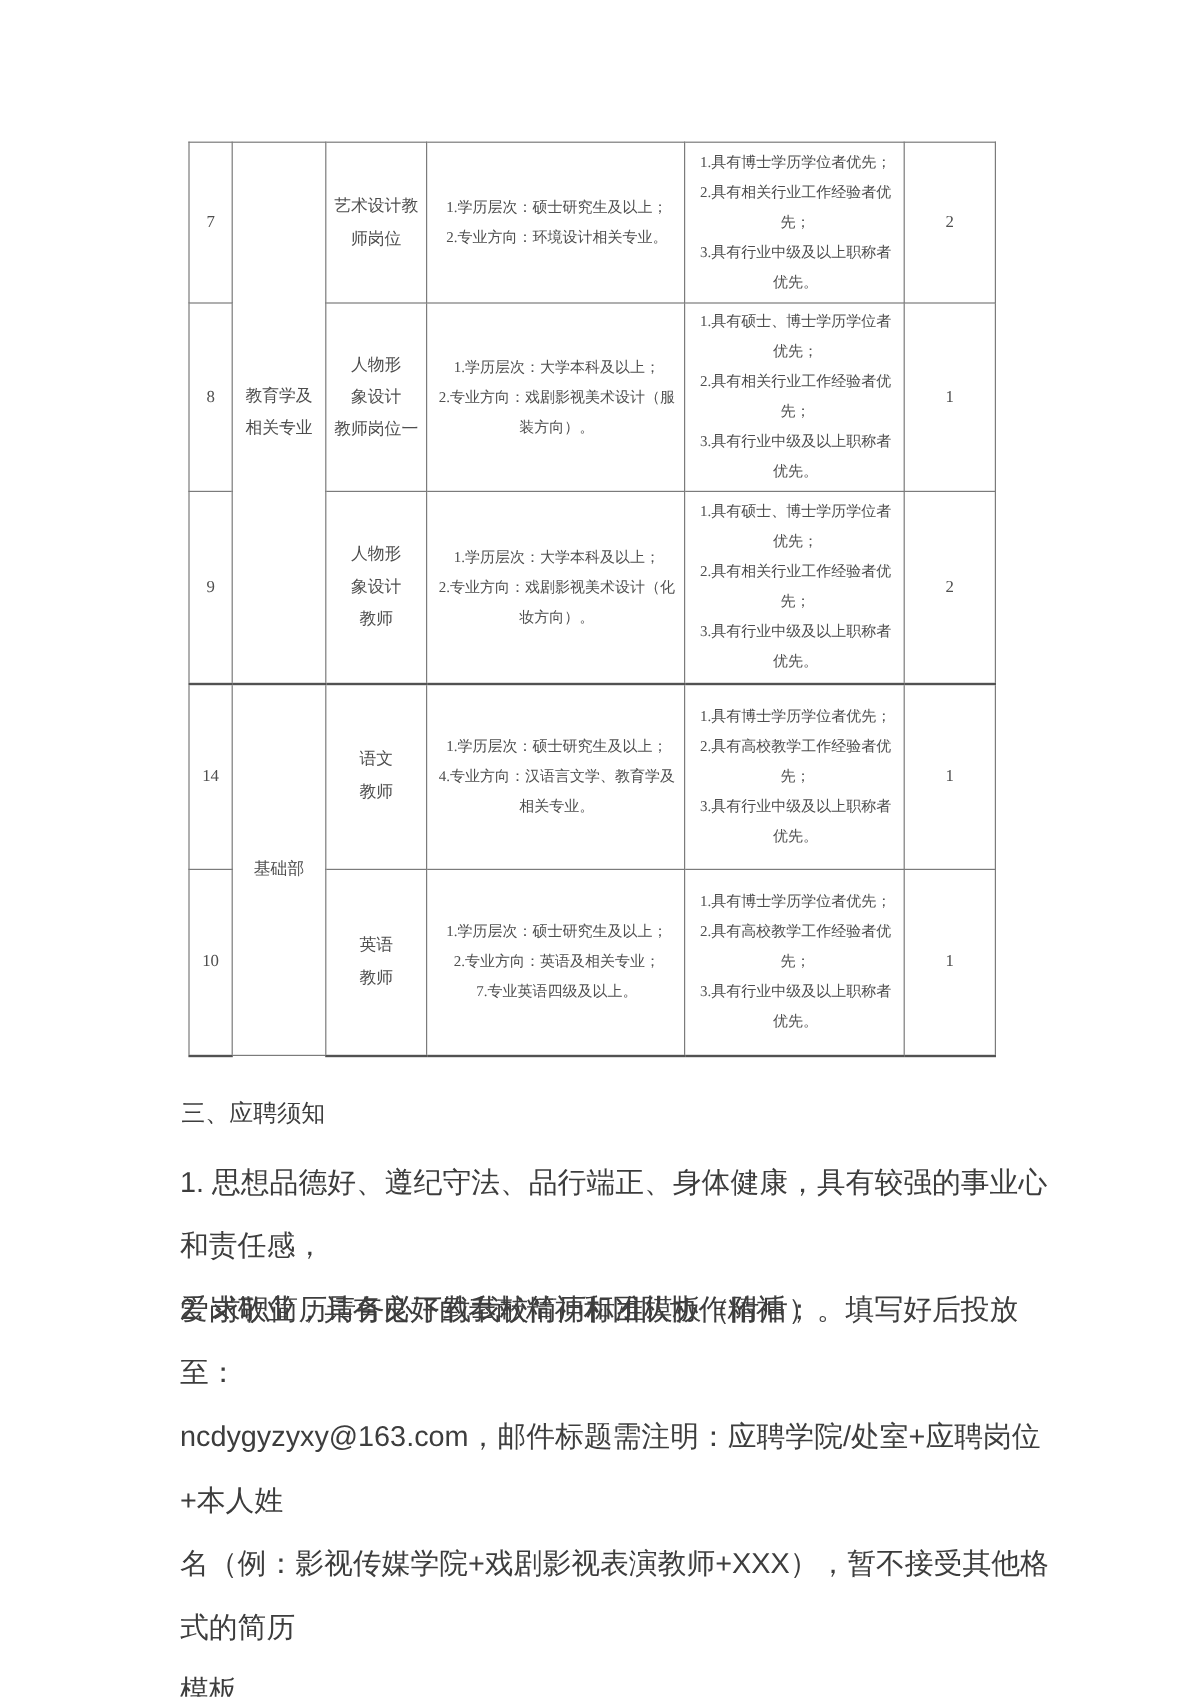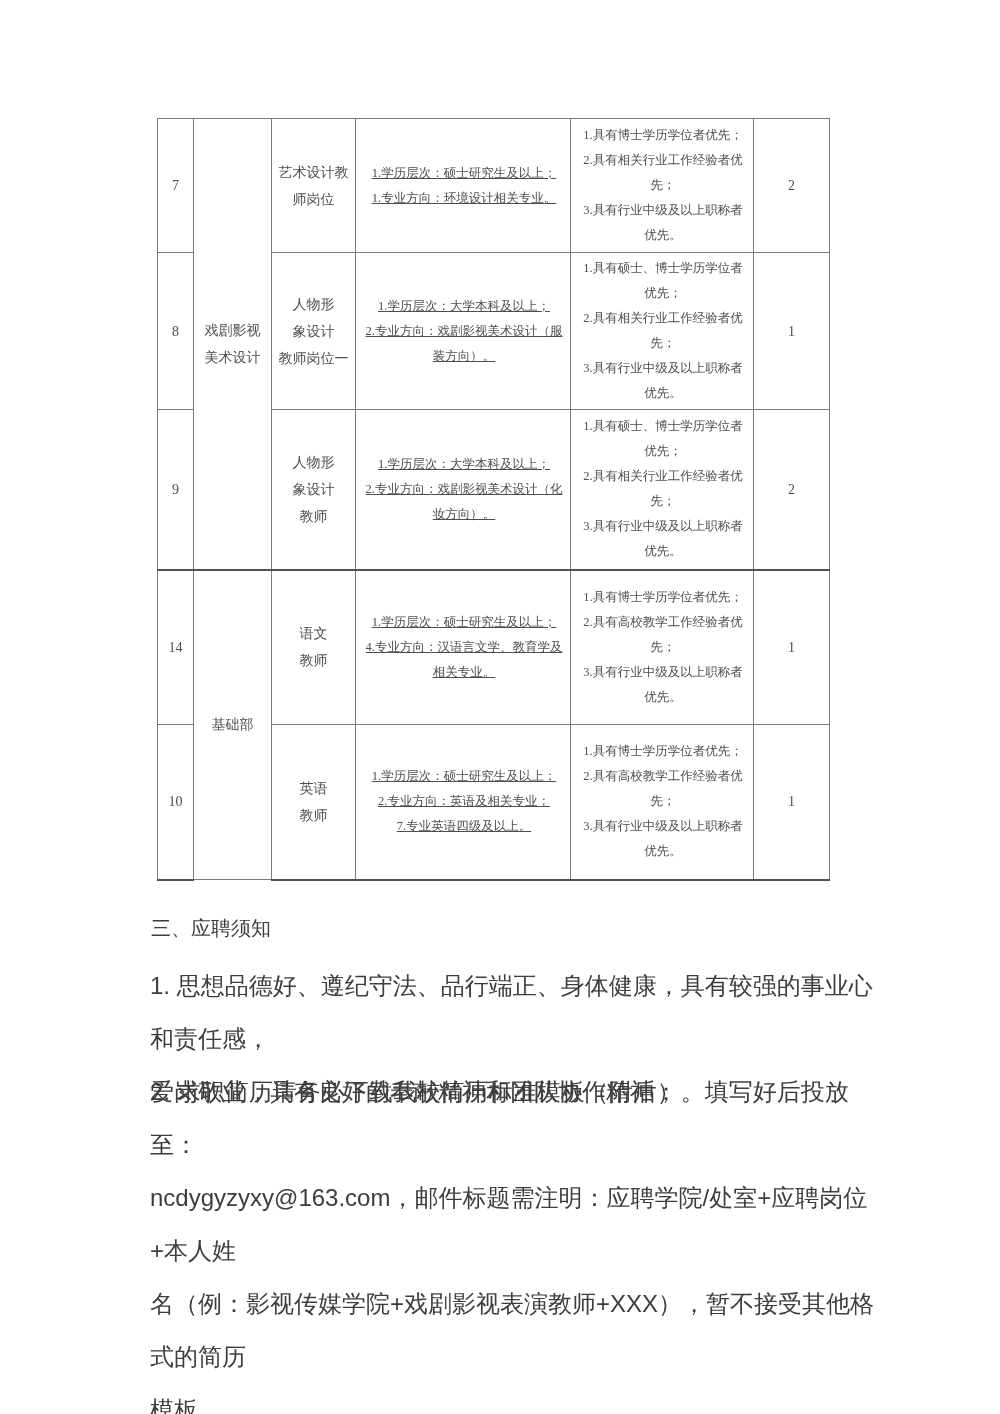--- a/index.html
+++ b/index.html
@@ -38,21 +38,21 @@
   .jobs-table tr.row-10 { height: 155px; }
   .jobs-table tr.row-11 { height: 155px; }
 
   .jobs-table td.cell-pos { white-space: pre-line; }
   .jobs-table td.cell-req,
   .jobs-table td.cell-pref {
     text-align: center;
     font-size: 12.5px;
     line-height: 25px;
   }
-  .jobs-table td.cell-req  { padding: 3px 6px 3px 8px; text-decoration: underline; }
+  .jobs-table td.cell-req  { padding: 3px 6px 3px 8px; }
   .jobs-table td.cell-pref { padding: 3px 5px 3px 7px; }
 
   
   .jobs-table tr.thick-top td { border-top: 2px solid #525252; }
   .jobs-table tr.row-11 td    { border-bottom: 2px solid #525252; }
 
   
   .notice-heading {
     position: absolute;
     left: 151px;
@@ -82,25 +82,25 @@
     <col style="width:36px">
     <col style="width:78px">
     <col style="width:84px">
     <col style="width:215px">
     <col style="width:183px">
     <col style="width:76px">
   </colgroup>
   <tbody>
     <tr class="row-7">
       <td class="cell-num">7</td>
-      <td class="cell-dept" rowspan="3">戏剧影视美术设计</td>
+      <td class="cell-dept" rowspan="3">教育学及相关专业</td>
       <td class="cell-pos">艺术设计教师岗位</td>
       <td class="cell-req">
         <div>1.学历层次：硕士研究生及以上；</div>
-        <div>1.专业方向：环境设计相关专业。</div>
+        <div>2.专业方向：环境设计相关专业。</div>
       </td>
       <td class="cell-pref">
         <div>1.具有博士学历学位者优先；</div>
         <div>2.具有相关行业工作经验者优先；</div>
         <div>3.具有行业中级及以上职称者优先。</div>
       </td>
       <td class="cell-count">2</td>
     </tr>
     <tr class="row-8">
       <td class="cell-num">8</td>

